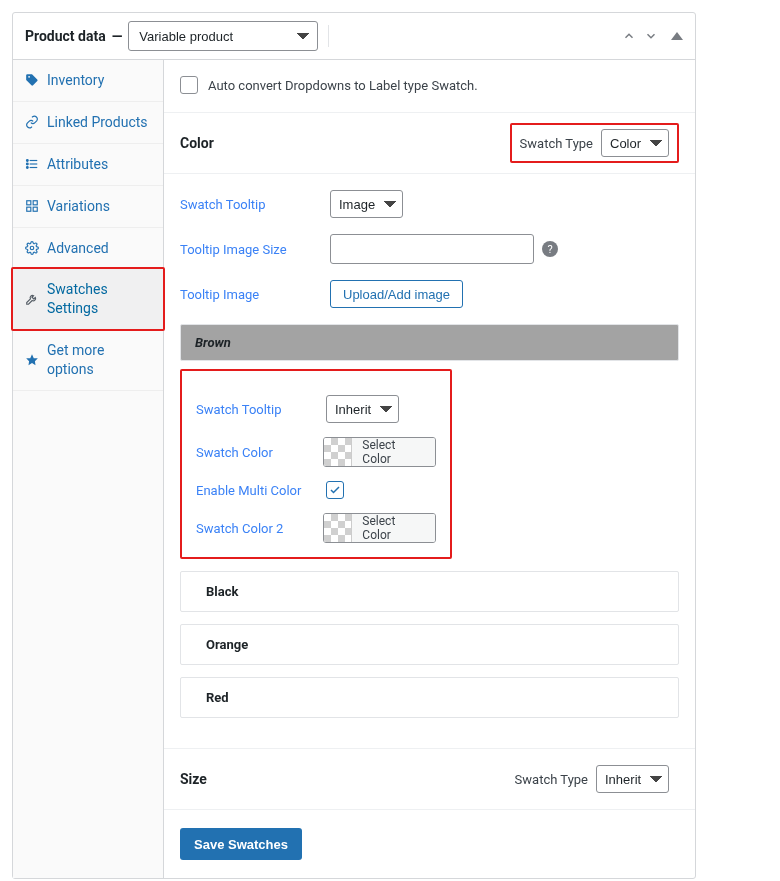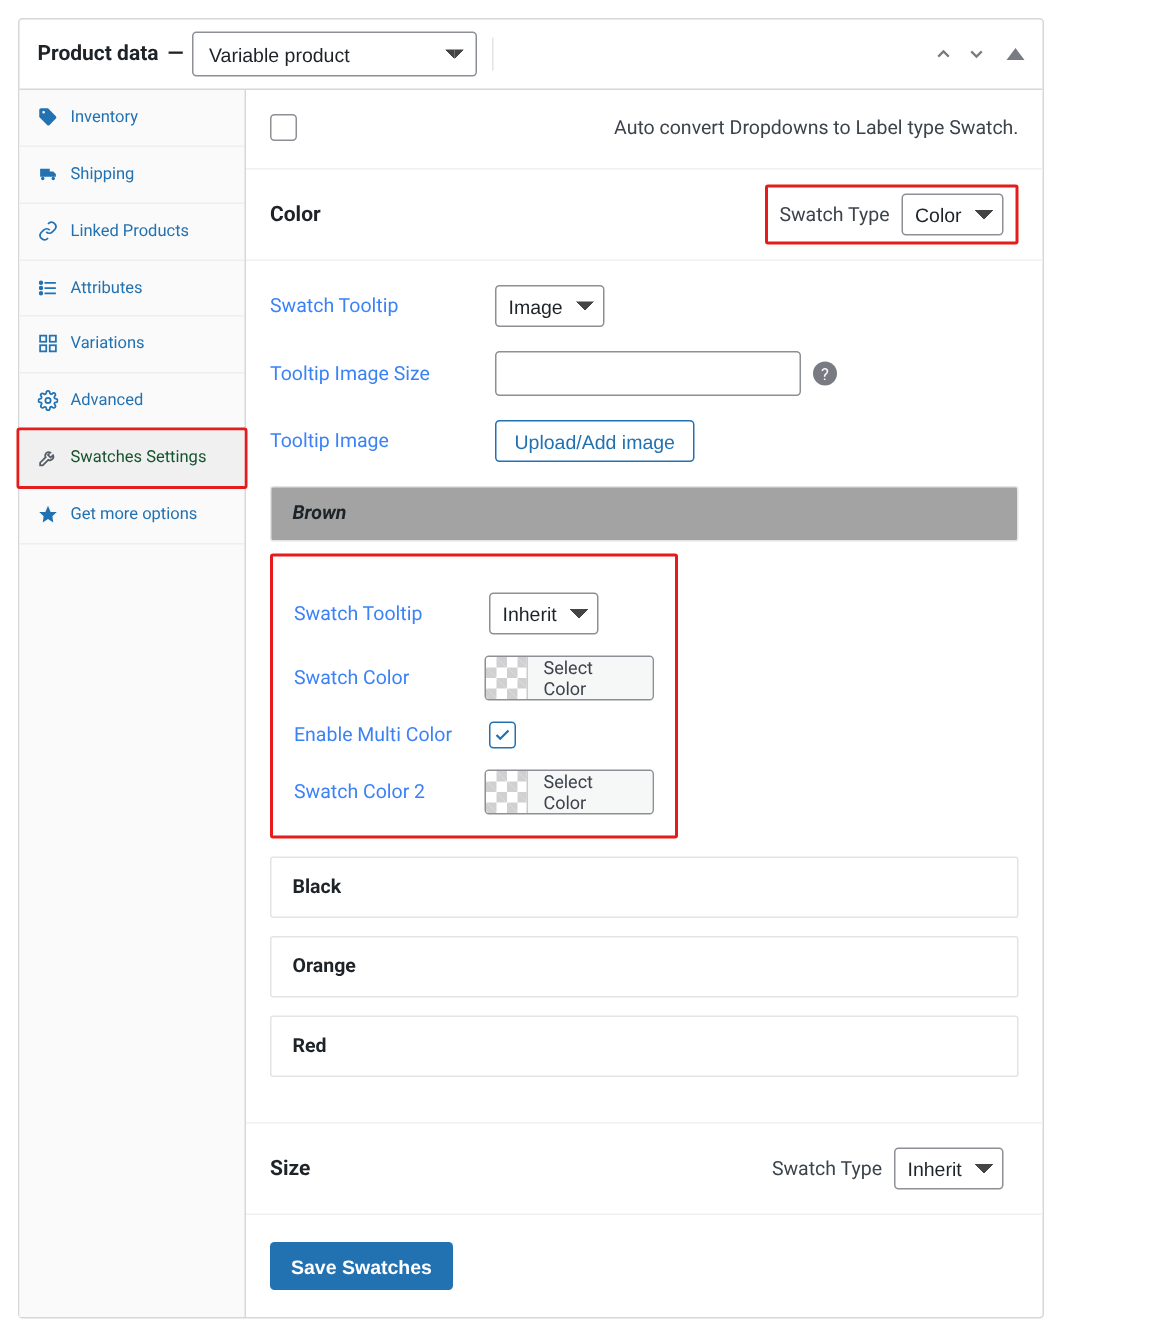--- a/index.html
+++ b/index.html
@@ -26,27 +26,27 @@
       min-width:190px;
   }
   .head-right{margin-left:auto;display:flex;gap:6px;align-items:center;}
   .chev{width:16px;height:16px;display:inline-flex;align-items:center;justify-content:center;color:#787c82;cursor:pointer;}
   .chev svg{width:14px;height:14px;}
   .tri-up{width:0;height:0;border-left:6px solid transparent;border-right:6px solid transparent;border-bottom:8px solid #787c82;margin-left:6px;cursor:pointer;}
   .body{display:flex;}
   .sidebar{width:150px;flex:0 0 150px;border-right:1px solid var(--panel-border);background:#fafafa;}
   .sidebar ul{list-style:none;margin:0;padding:0;}
   .sidebar li{border-bottom:1px solid #eee;}
-  .sidebar a{display:flex;gap:8px;align-items:flex-start;padding:11px 12px;font-size:11px;color:var(--blue);text-decoration:none;line-height:1.35;}
+  .sidebar a{display:flex;gap:8px;align-items:center;padding:11px 12px;font-size:14px;color:var(--blue);text-decoration:none;line-height:1.35;}
   .sidebar a .ico{width:14px;flex:0 0 14px;color:var(--blue);}
-  .sidebar li.active a{background:#f0f0f1;color:#14532d;}
+  .sidebar li.active a{background:#f0f0f1;color:#0369a1;}
   .sidebar li.active a .ico{color:#555d66;}
   .sidebar .wrap-highlight{border:2px solid var(--red-highlight);border-radius:2px;margin:-2px;}
   .main{flex:1 1 auto;padding:14px 16px 18px 16px;}
-  .row-check{display:flex;align-items:center;gap:10px;margin:2px 0 18px 0;justify-content:space-between;}
+  .row-check{display:flex;align-items:center;gap:10px;margin:2px 0 18px 0;}
   .cb{width:16px;height:16px;border:1px solid #8c8f94;border-radius:3px;background:#fff;display:inline-flex;align-items:center;justify-content:center;cursor:pointer;}
   .cb.checked{background:#fff;border-color:var(--blue);}
   .cb.checked svg{display:block;}
   .cb svg{display:none;width:12px;height:12px;color:var(--blue);}
   .row-check label{font-size:13px;color:#3c434a;}
   .section-head{display:flex;align-items:center;padding:10px 0;border-top:1px solid #eef0f2;border-bottom:1px solid #eef0f2;margin:0 -16px;padding-left:16px;padding-right:8px;}
   .section-head .title{font-weight:700;font-size:14px;}
   .section-head .right{margin-left:auto;display:flex;gap:10px;padding-right:8px;}
   .swatch-type-box{display:flex;align-items:center;gap:8px;padding:4px 8px 4px 8px;border:2px solid transparent;border-radius:2px;}
   .swatch-type-box.highlight{border-color:var(--red-highlight);}
@@ -64,21 +64,21 @@
   .help{width:16px;height:16px;border-radius:50%;background:#787c82;color:#fff;display:inline-flex;align-items:center;justify-content:center;font-size:11px;margin-left:8px;}
   .term-header{background:#a3a3a3;border:1px solid #e2e4e7;border-radius:2px;padding:10px 14px;font-weight:700;font-size:13px;margin-top:4px;font-style:italic;}
   .term-body{border:2px solid var(--red-highlight);border-radius:2px;padding:10px 14px 14px 14px;margin-top:8px;}
   .term-body .form-row{margin:14px 0;}
   .color-picker{display:inline-flex;align-items:center;border:1px solid #8c8f94;border-radius:3px;overflow:hidden;height:28px;}
   .color-swatch{width:28px;height:28px;
     background-image:linear-gradient(45deg,#d0d0d0 25%,transparent 25%,transparent 75%,#d0d0d0 75%),
                      linear-gradient(45deg,#d0d0d0 25%,transparent 25%,transparent 75%,#d0d0d0 75%);
     background-size:14px 14px;background-position:0 0,7px 7px;background-color:#fff; border-right:1px solid #ccc;}
   .color-picker .txt{padding:0 10px;font-size:12px;color:#3c434a;background:#f6f7f7;height:100%;display:flex;align-items:center;cursor:pointer;}
-  .term-row{background:#fff;border:1px solid #e2e4e7;border-radius:2px;padding:12px 14px;margin-top:12px;font-weight:700;font-size:13px;}
+  .term-row{background:#fff;border:1px solid #e2e4e7;border-radius:2px;padding:12px 25px;margin-top:12px;font-weight:700;font-size:13px;}
   .section-head.size{margin-top:30px;}
   .save-row{margin-top:18px;}
   .btn-primary{height:32px;background:var(--blue);color:#fff;border:none;border-radius:3px;padding:0 14px;font-size:13px;font-weight:600;cursor:pointer;}
   .ico svg{width:14px;height:14px;display:block;}
   
   .sep-vert{width:1px;height:22px;background:#e2e4e7;margin:0 4px 0 10px;}
 </style>
 </head>
 <body>
 <div class="stage">
@@ -115,30 +115,20 @@
                   <svg viewBox="0 0 24 24" fill="currentColor">
                     <path d="M21 11l-9-9H4a2 2 0 0 0-2 2v8l9 9a2 2 0 0 0 2.8 0L21 13.8A2 2 0 0 0 21 11zM7 8a1.5 1.5 0 1 1 0-3 1.5 1.5 0 0 1 0 3z"></path>
                   </svg>
                 </span>
           <span>Inventory</span>
         </a>
             </li>
         <li>
               <a href="#">
           <span class="ico">
-                  <svg viewBox="0 0 24 24" fill="currentColor">
-                    <path d="M3 6h11v9H3zM14 9h4l3 3v3h-7zM6 19a2 2 0 1 0 0-4 2 2 0 0 0 0 4zm12 0a2 2 0 1 0 0-4 2 2 0 0 0 0 4z"></path>
-                  </svg>
-                </span>
-          <span>Shipping</span>
-        </a>
-            </li>
-        <li>
-              <a href="#">
-          <span class="ico">
                   <svg viewBox="0 0 24 24" fill="none" stroke="currentColor" stroke-width="2">
                     <path d="M10 13a5 5 0 0 0 7 0l3-3a5 5 0 0 0-7-7l-1 1"></path>
                     <path d="M14 11a5 5 0 0 0-7 0l-3 3a5 5 0 0 0 7 7l1-1"></path>
                   </svg>
                 </span>
           <span>Linked Products</span>
         </a>
             </li>
         <li>
               <a href="#">

